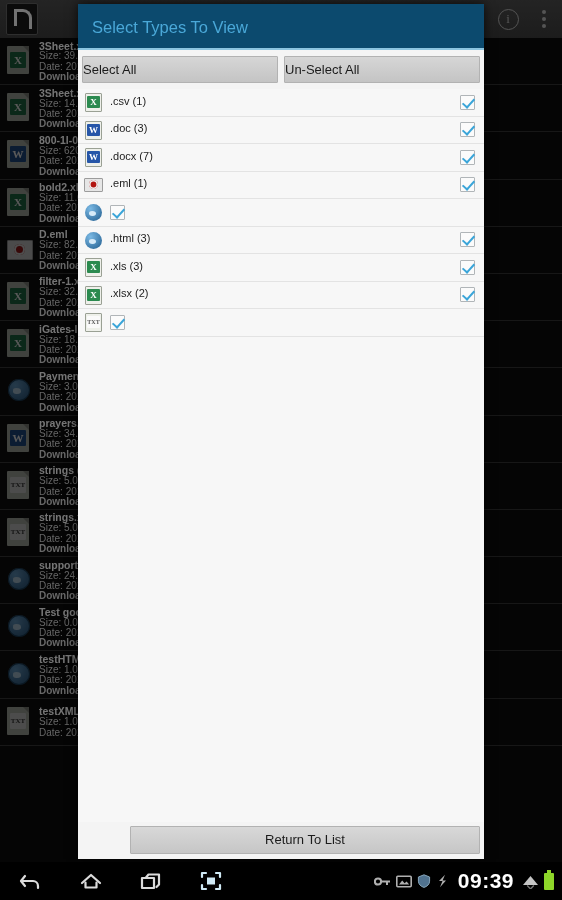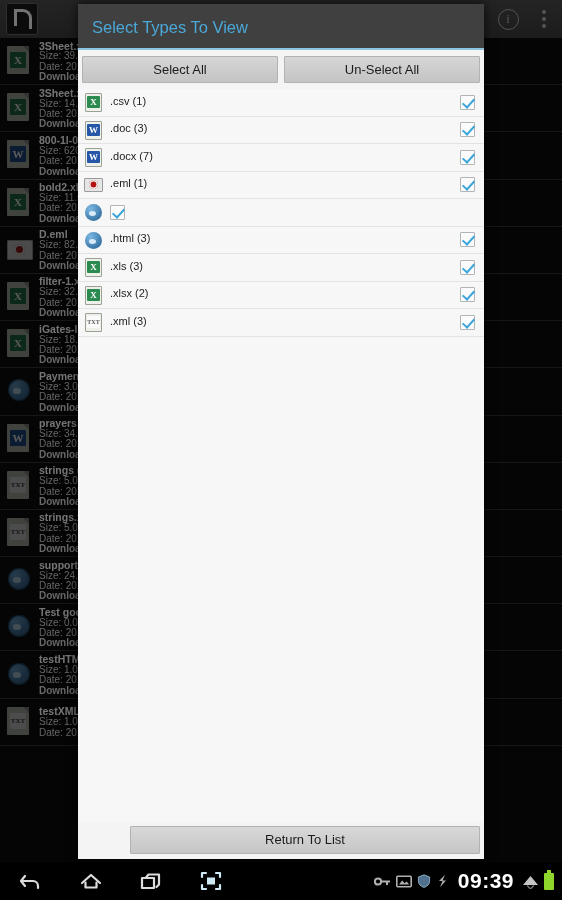--- a/index.html
+++ b/index.html
@@ -227,40 +227,40 @@
     background: #f4f4f4;
     box-shadow: 0 0 10px rgba(0,0,0,.75);
     display: flex;
     flex-direction: column;
     overflow: hidden;
   }
   .dlg-title {
     color: #4aa8d8;
     font-size: 16.5px;
     padding: 14px 0 11px 14px;
-    background: #404040;
+    background: #0c4a6e;
     flex: 0 0 auto;
   }
   .dlg-divider {
     height: 2px;
     background: #8cc5e0;
     flex: 0 0 auto;
   }
   .dlg-buttons {
     display: flex;
     gap: 6px;
     padding: 6px 4px 6px 4px;
     background: #f4f4f4;
     flex: 0 0 auto;
   }
   .dlg-btn {
     flex: 1 1 0;
     height: 27px;
     line-height: 25px;
-    text-align: center;
+    text-align: left;
     font-size: 13px;
     color: #1b1b1b;
     background: #cdcdcd;
     background-image: linear-gradient(#d6d6d6, #c4c4c4);
     border: 1px solid #b2b2b2;
     border-radius: 1px;
     box-sizing: border-box;
   }
   .types-list {
     flex: 1 1 auto;
@@ -733,21 +733,20 @@
           <div class="type-label">.xlsx (2)</div>
           <div class="chk"></div>
         </div>
         <div class="type-row">
           <div class="type-icon">
             <div class="t-txt">
               <div class="t-paper"></div>
               <div class="t-badge">TXT</div>
             </div>
           </div>
-          <div class="type-label">.xml (3)</div>
           <div class="chk"></div>
         </div>
       </div>
     <div class="dlg-footer">
       <div class="footer-btn">Return To List</div>
     </div>
   </div>
 
 </div>
 

